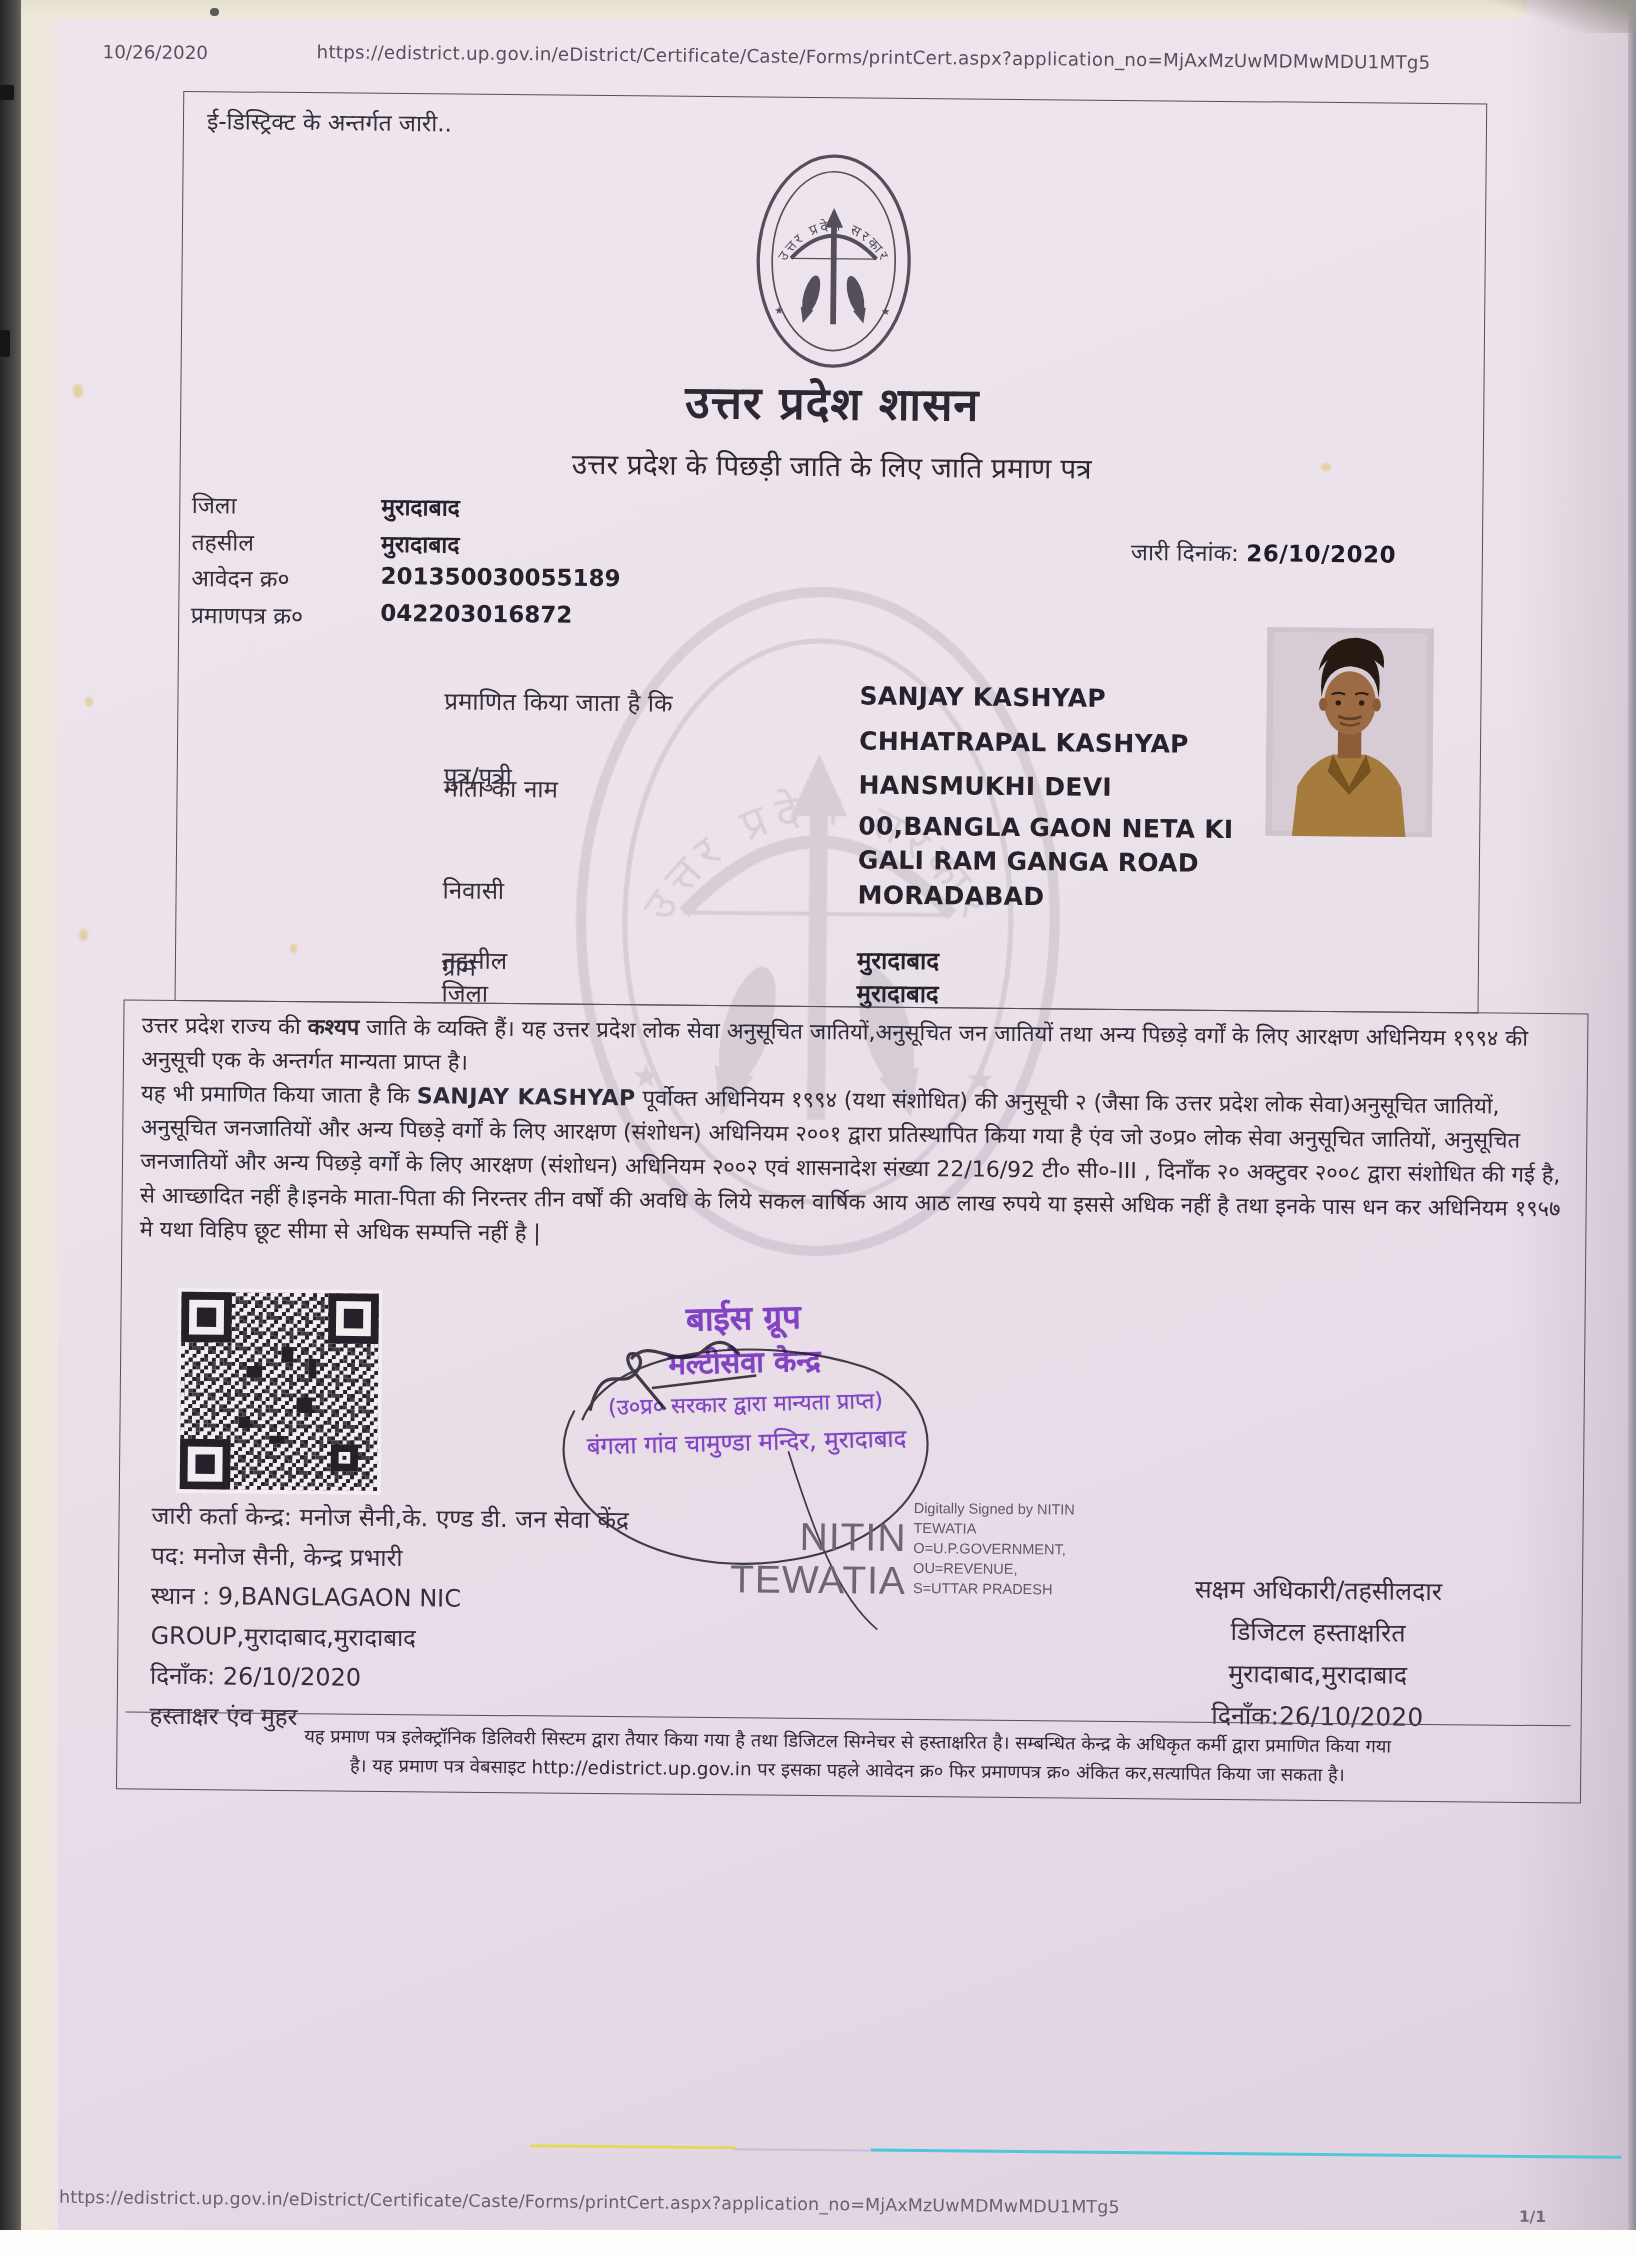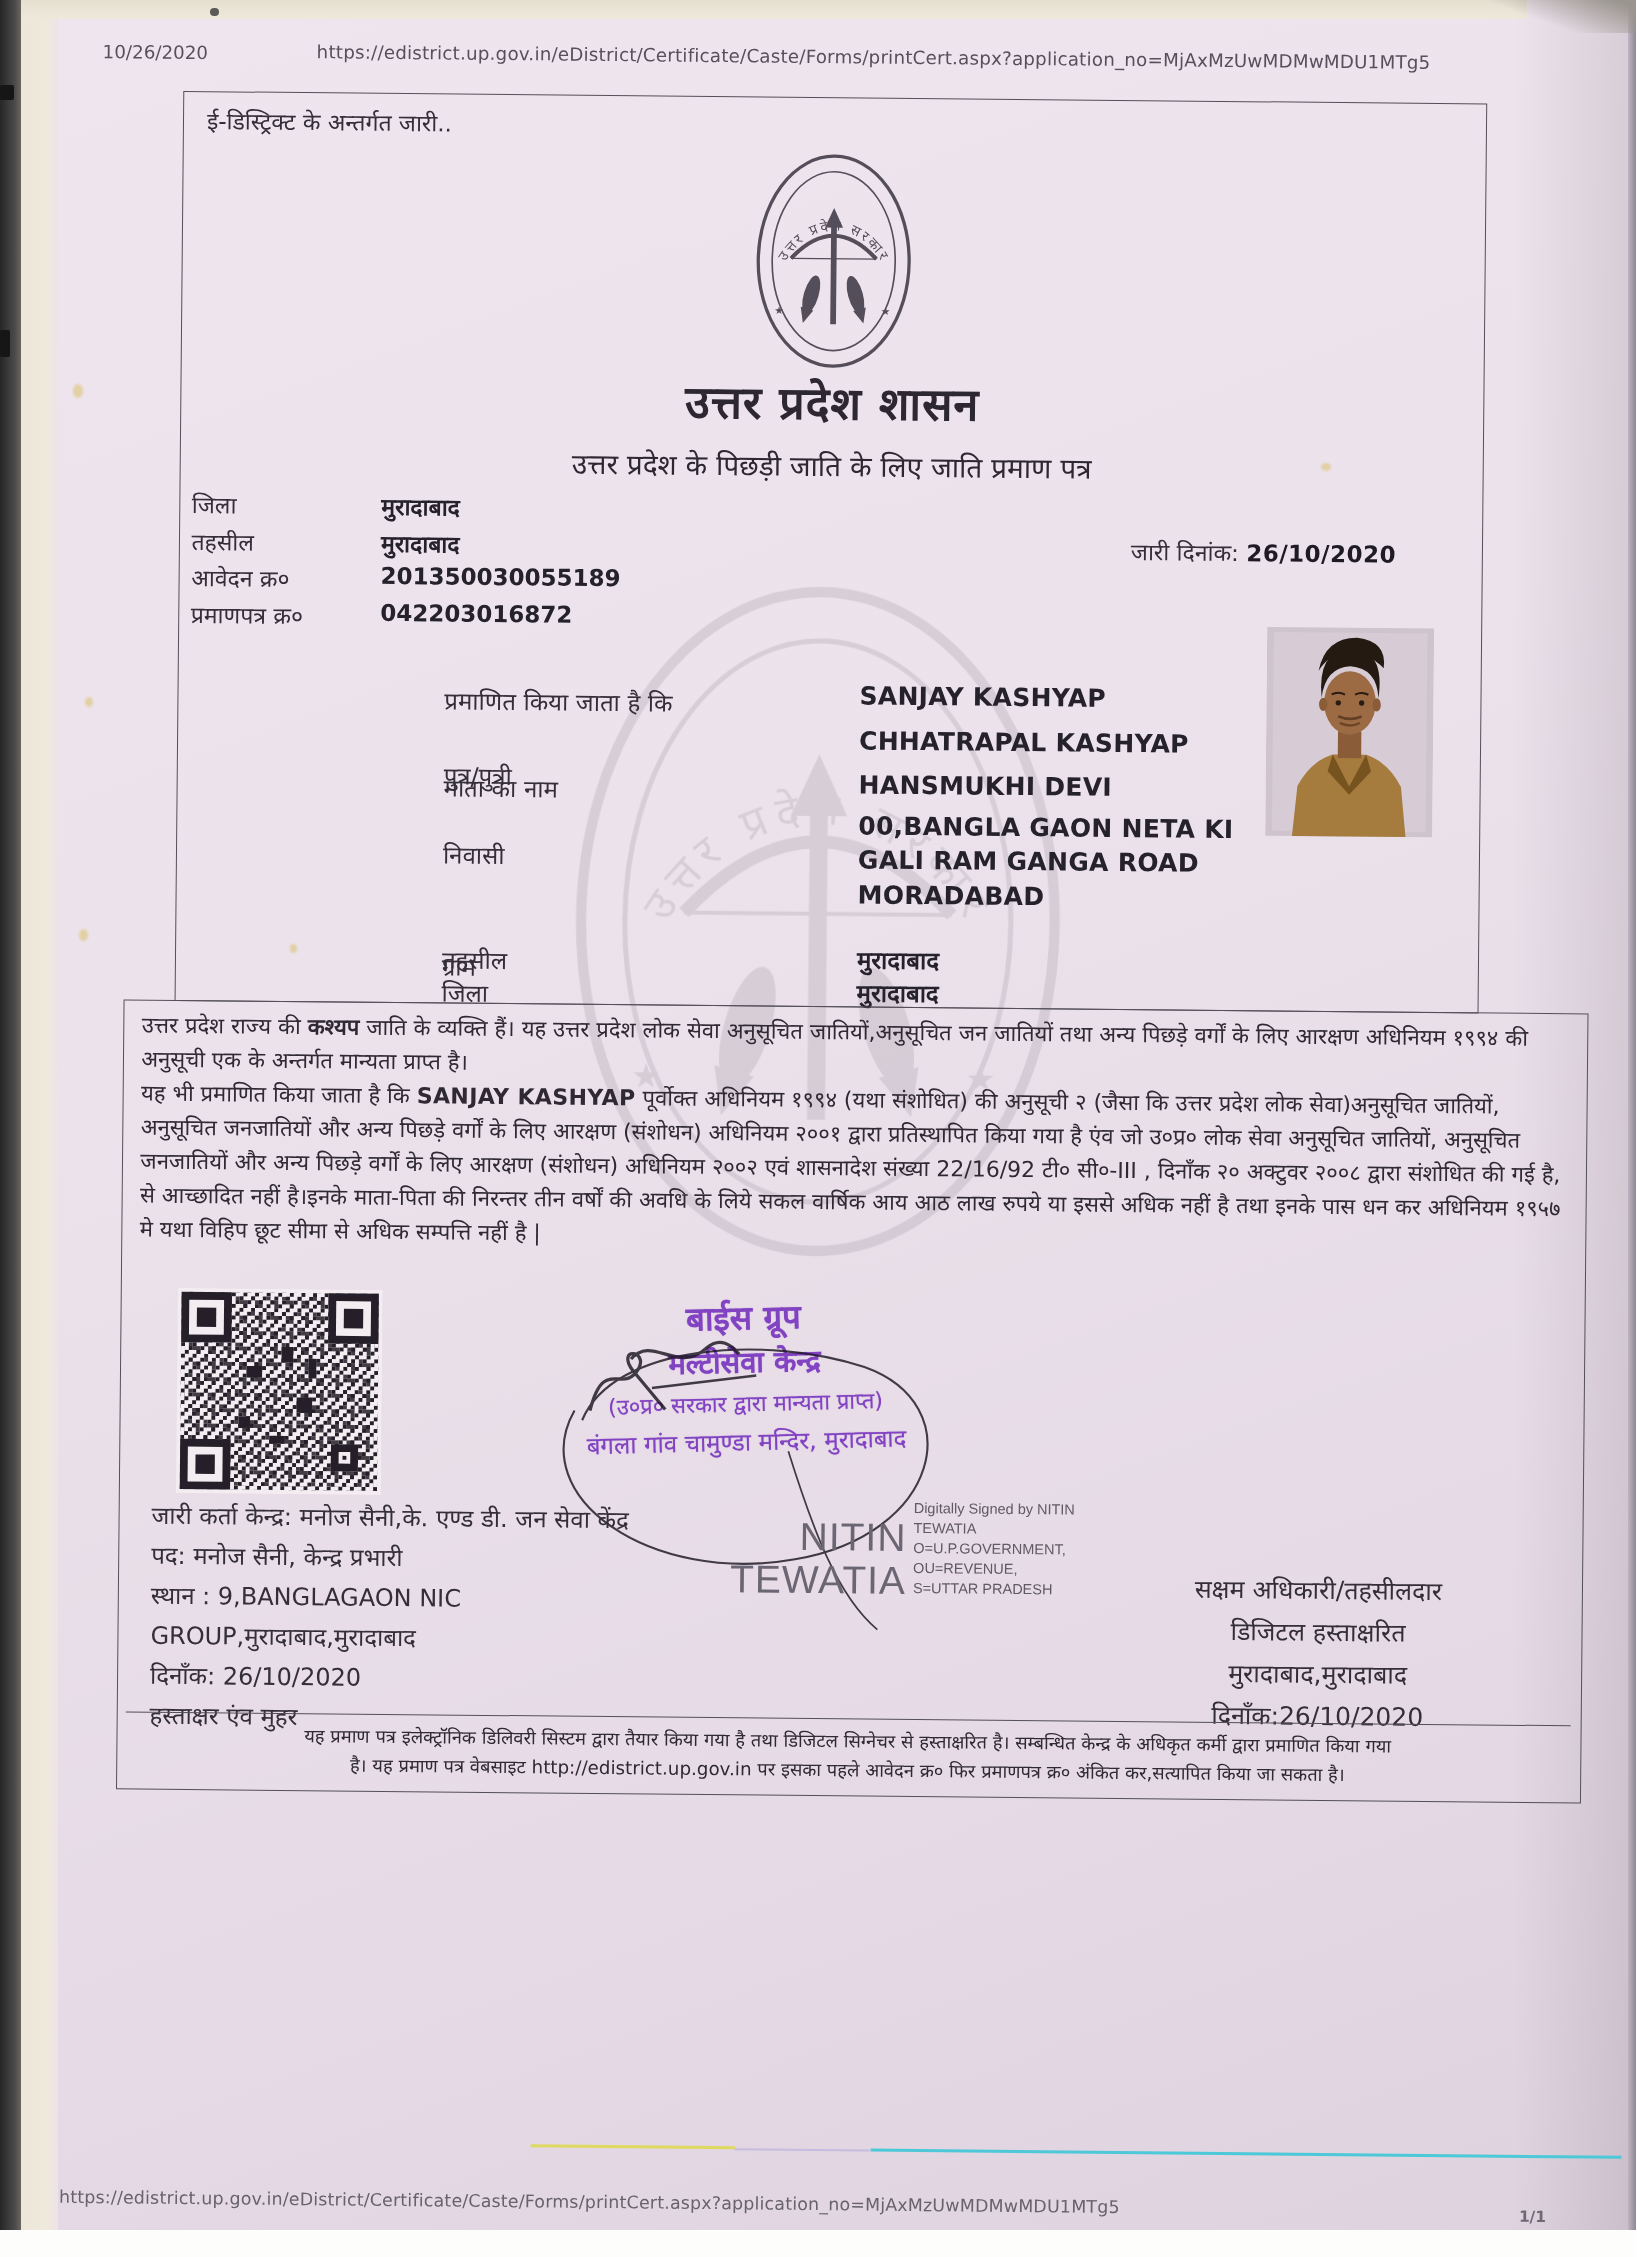--- a/index.html
+++ b/index.html
@@ -143,21 +143,21 @@
         <span>जारी दिनांक:</span>
         <b class="dt">26/10/2020</b>
       </div>
 
       <div class="abs plabel" style="top:589px">प्रमाणित किया जाता है कि</div>
       <div class="abs pvalue" style="top:583px">SANJAY KASHYAP</div>
       <div class="abs plabel" style="top:664px">पुत्र/पुत्री</div>
       <div class="abs pvalue" style="top:628px">CHHATRAPAL KASHYAP</div>
       <div class="abs plabel" style="top:676px">माता का नाम</div>
       <div class="abs pvalue" style="top:672px">HANSMUKHI DEVI</div>
-      <div class="abs plabel" style="top:743px">निवासी</div>
+      <div class="abs plabel" style="top:778px">निवासी</div>
       <div class="abs pvalue" style="top:713px">00,BANGLA GAON NETA KI</div>
       <div class="abs pvalue" style="top:747px">GALI RAM GANGA ROAD</div>
       <div class="abs pvalue" style="top:782px">MORADABAD</div>
       <div class="abs plabel" style="top:855px">ग्राम</div>
       <div class="abs plabel" style="top:848px">तहसील</div>
       <div class="abs pvalue-dev" style="top:844px">मुरादाबाद</div>
       <div class="abs plabel" style="top:881px">जिला</div>
       <div class="abs pvalue-dev" style="top:877px">मुरादाबाद</div>
 
       <svg class="abs photo" viewBox="0 0 100 125">

